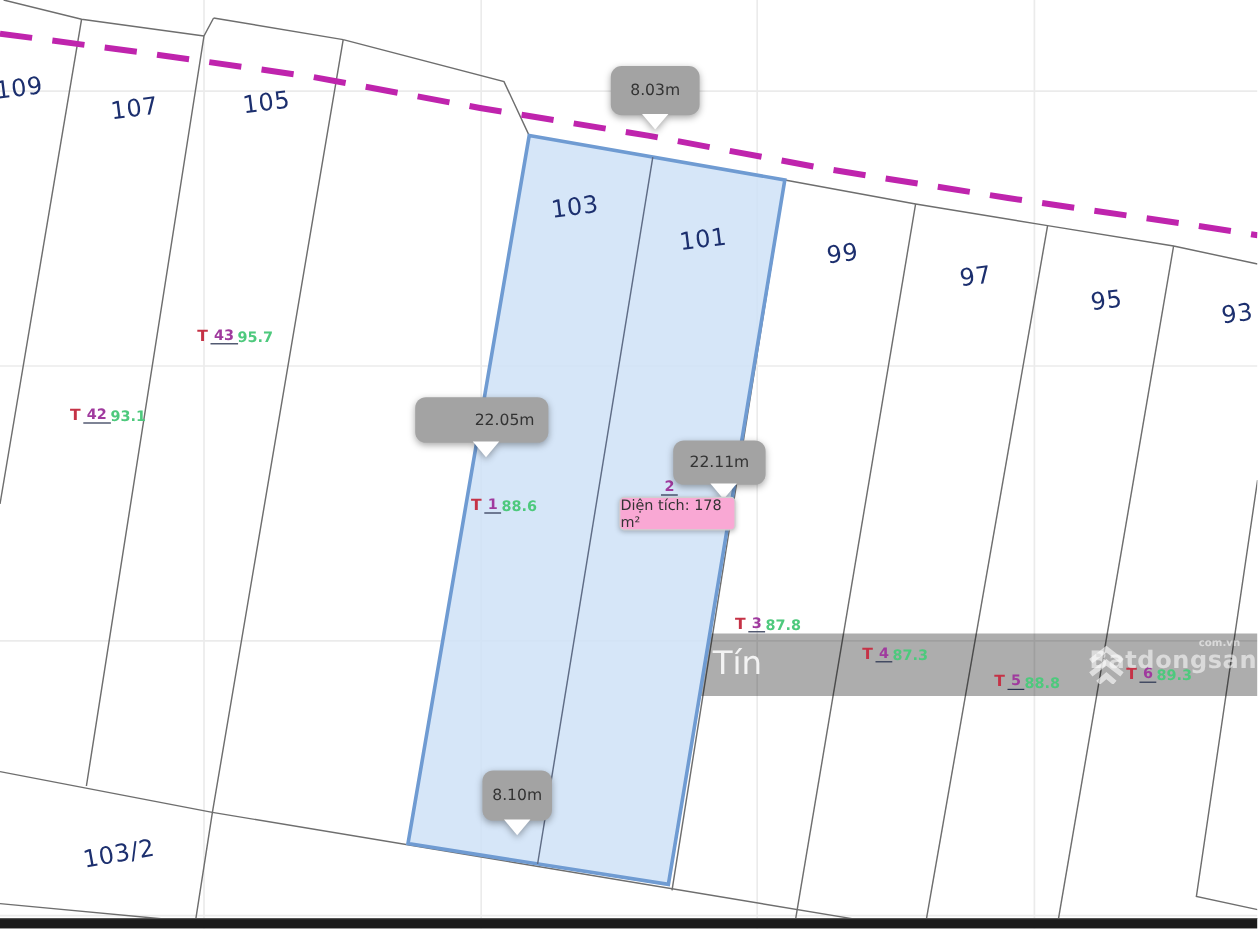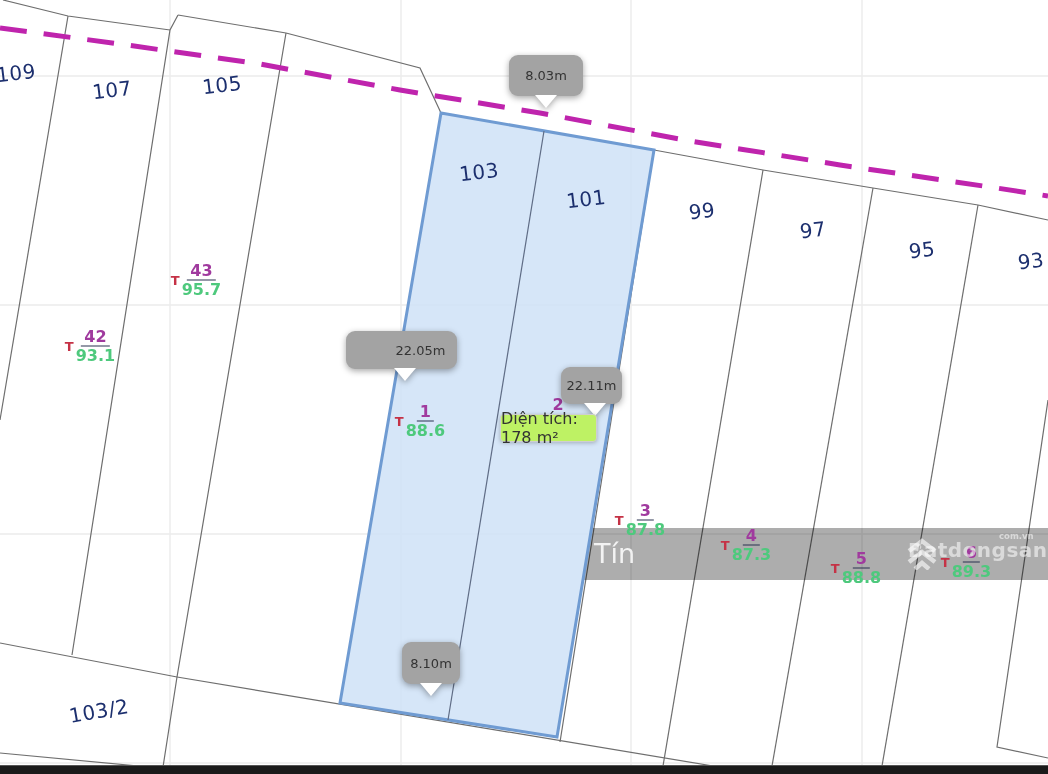--- a/index.html
+++ b/index.html
@@ -17,34 +17,34 @@
   .bbar{fill:var(--bottom-bar);}
 
   
   .plot{position:absolute;color:var(--plot-number);font-size:20px;letter-spacing:.5px;
         transform:translate(-50%,-50%) rotate(-7deg);white-space:nowrap;}
 
   
   .survey{position:absolute;display:flex;align-items:center;gap:2px;font-weight:bold;
           transform:translate(-50%,-50%);line-height:1;}
   .st{color:var(--label-t);font-size:13px;}
-  .sf{display:inline-flex;flex-direction:column;align-items:center;font-size:16px;}
+  .sf{display:inline-flex;flex-direction:row;align-items:center;font-size:12px;}
   .sn{color:var(--label-numerator);padding:0 3px 1px;border-bottom:1.6px solid #2a3350;}
   .sd{color:var(--label-denominator);padding-top:1px;}
 
   
   .tip{position:absolute;background:#a3a3a3;border-radius:9px;display:flex;align-items:center;
        justify-content:center;font-size:13px;color:#333;
        filter:drop-shadow(0 2px 3px rgba(0,0,0,.35));}
   .tip::after{content:"";position:absolute;bottom:-12px;left:var(--tail,50%);
        margin-left:-11px;border:11px solid transparent;border-bottom:0;
        border-top:13px solid #fff;}
-  .area-tip{position:absolute;background:#bef264;border:1px solid #cfcfcf;border-radius:4px;
-       font-size:16px;color:#333;display:flex;align-items:center;justify-content:center;
-       box-shadow:0 1px 4px rgba(0,0,0,.25);}
+  .area-tip{position:absolute;background:#f9a8d4;border:1px solid #cfcfcf;border-radius:4px;
+       font-size:12px;color:#333;display:flex;align-items:center;justify-content:center;
+       box-shadow:0 1px 4px rgba(0,0,0,.25);margin-left:16px;}
 
   
   .wm-tin{position:absolute;color:rgba(255,255,255,.85);font-size:27px;font-weight:normal;}
   .wm-brand{position:absolute;display:flex;align-items:center;gap:4px;color:rgba(255,255,255,.55);}
   .wm-text{font-size:20px;font-weight:bold;letter-spacing:.5px;white-space:nowrap;}
   .wm-sup{position:absolute;right:14px;top:-7px;font-size:8.5px;font-weight:bold;
           color:rgba(255,255,255,.55);}
   .wm-logo svg{display:block;}
 </style>
 </head>
@@ -172,18 +172,18 @@
           <path d="M11,31 L18,25 L25,31"></path>
         </g>
       </svg>
     </span>
     <span class="wm-text">Batdongsan</span>
     <span class="wm-sup">com.vn</span>
   </div>
 
   <div class="tip" style="left:509px;top:55px;width:74px;height:41px;--tail:50%;">8.03m</div>
   <div class="tip" style="left:346px;top:331px;width:73px;height:38px;padding-left:38px;--tail:53%;">22.05m</div>
-  <div class="tip" style="left:561px;top:367px;width:61px;height:37px;--tail:55%;">22.11m</div>
+  <div class="tip" style="left:561px;top:367px;width:77px;height:37px;--tail:55%;">22.11m</div>
   <div class="tip" style="left:402px;top:642px;width:58px;height:42px;--tail:50%;">8.10m</div>
 
   <div class="area-tip" style="left:500px;top:414px;width:95px;height:26px;">Diện tích: 178 m²</div>
 
 </div>
 
 </body></html>

